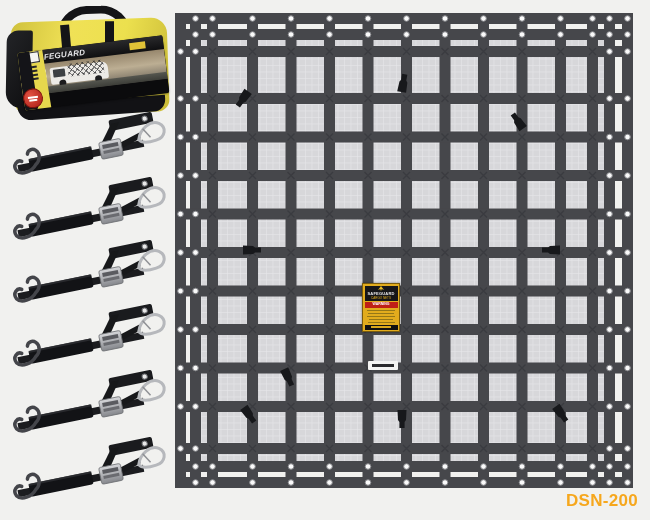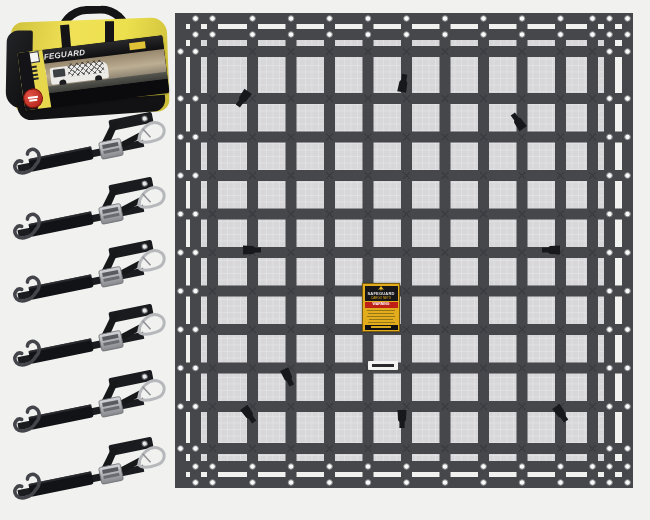--- a/index.html
+++ b/index.html
@@ -441,13 +441,14 @@
       </div>
       <div class="cl-foot">
           <i></i>
         </div>
     </div>
     <div class="mini-label">
         <i></i>
       </div>
   </div>
 
+  <div class="sku" style="color: rgb(246, 167, 29);">DSN-200</div>
 </div>
 
 </body></html>

